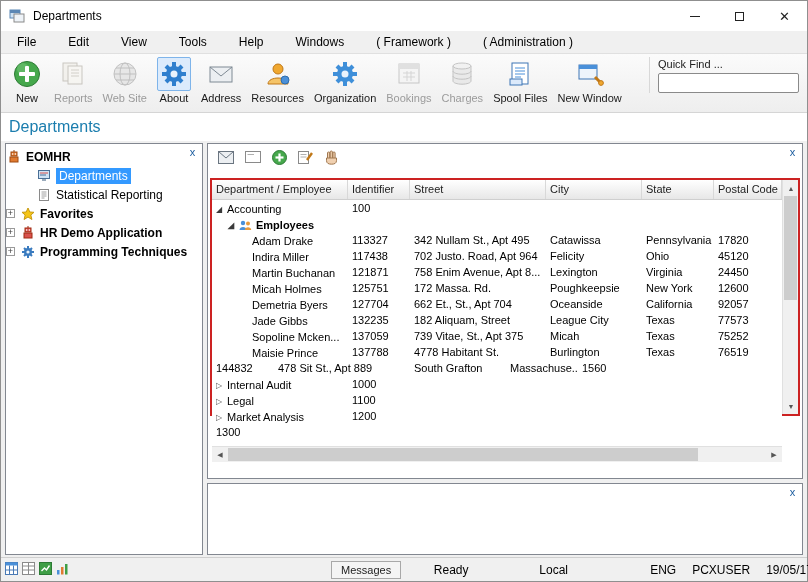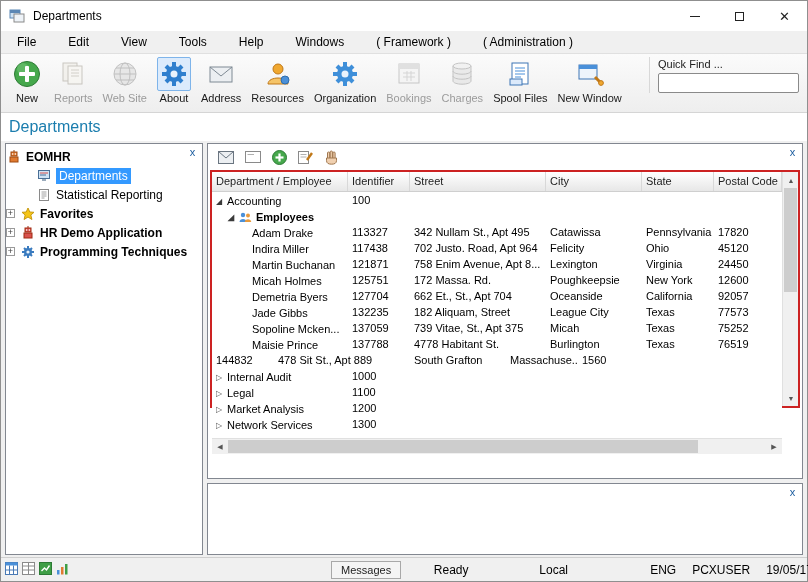--- a/index.html
+++ b/index.html
@@ -49,21 +49,21 @@
   .tree-item.selected .tlabel { background:var(--selection,#3399ff); color:#fff; padding:1px 3px; }
   .expander { width:9px; height:9px; border:1px solid #9a9a9a; background:#fff; font-size:9px; line-height:7px; text-align:center; margin-right:5px; color:#444; flex:none; }
   .ticon { width:16px; height:14px; margin-right:4px; display:inline-flex; align-items:center; justify-content:center; flex:none; }
   .tlabel { }
 
   .right-col { flex:1; display:flex; flex-direction:column; gap:4px; min-width:0; }
   .list-panel { flex:1; background:#fff; border:1px solid #828790; position:relative; display:flex; flex-direction:column; min-height:0; }
   .mini-toolbar { height:26px; display:flex; align-items:center; gap:11px; padding:0 10px; flex:none; }
   .mini-btn { display:inline-flex; align-items:center; }
 
-  .red-area { margin:0 2px; border:2px solid var(--accent-red,#cc2222); height:238px; display:flex; flex:none; background:#fff; }
+  .red-area { margin:8px 2px; border:2px solid var(--accent-red,#cc2222); height:238px; display:flex; flex:none; background:#fff; }
   .table-main { flex:1; display:flex; flex-direction:column; min-width:0; }
   .thead { display:flex; height:20px; background:linear-gradient(#ffffff,#e7e7e7); border-bottom:1px solid #cfcfcf; font-size:11px; color:#222; flex:none; }
   .hcell { padding:3px 4px 0; border-right:1px solid #d8d8d8; overflow:hidden; white-space:nowrap; }
   .tbody { height:246px; overflow:hidden; background:#fff; flex:none; }
   .trow { display:flex; height:16px; align-items:center; font-size:11px; }
   .cell { padding:0 4px; white-space:nowrap; overflow:hidden; height:16px; line-height:16px; }
   .c0 { width:136px; flex:none; } .c1 { width:62px; flex:none; } .c2 { width:136px; flex:none; }
   .c3 { width:96px; flex:none; } .c4 { width:72px; flex:none; } .c5 { flex:1; min-width:0; }
   .trow.department .c0 { padding-left:4px; }
   .trow.group .c0 { padding-left:16px; font-weight:bold; }
@@ -523,21 +523,20 @@
                 </div>
                 <div class="trow department">
                   <div class="cell c0"><span class="arrow">▷</span><span class="row-name">Market Analysis</span></div>
                   <div class="cell c1">1200</div>
                   <div class="cell c2"></div>
                   <div class="cell c3"></div>
                   <div class="cell c4"></div>
                   <div class="cell c5"></div>
                 </div>
                 <div class="trow department">
-                  <div class="cell c0"><span class="arrow">▷</span><span class="row-name">Network Services</span></div>
                   <div class="cell c1">1300</div>
                   <div class="cell c2"></div>
                   <div class="cell c3"></div>
                   <div class="cell c4"></div>
                   <div class="cell c5"></div>
                 </div>
               </div>
             <div class="hscroll">
               <span class="sc-btn">◀</span>
               <span class="hs-thumb"></span>

